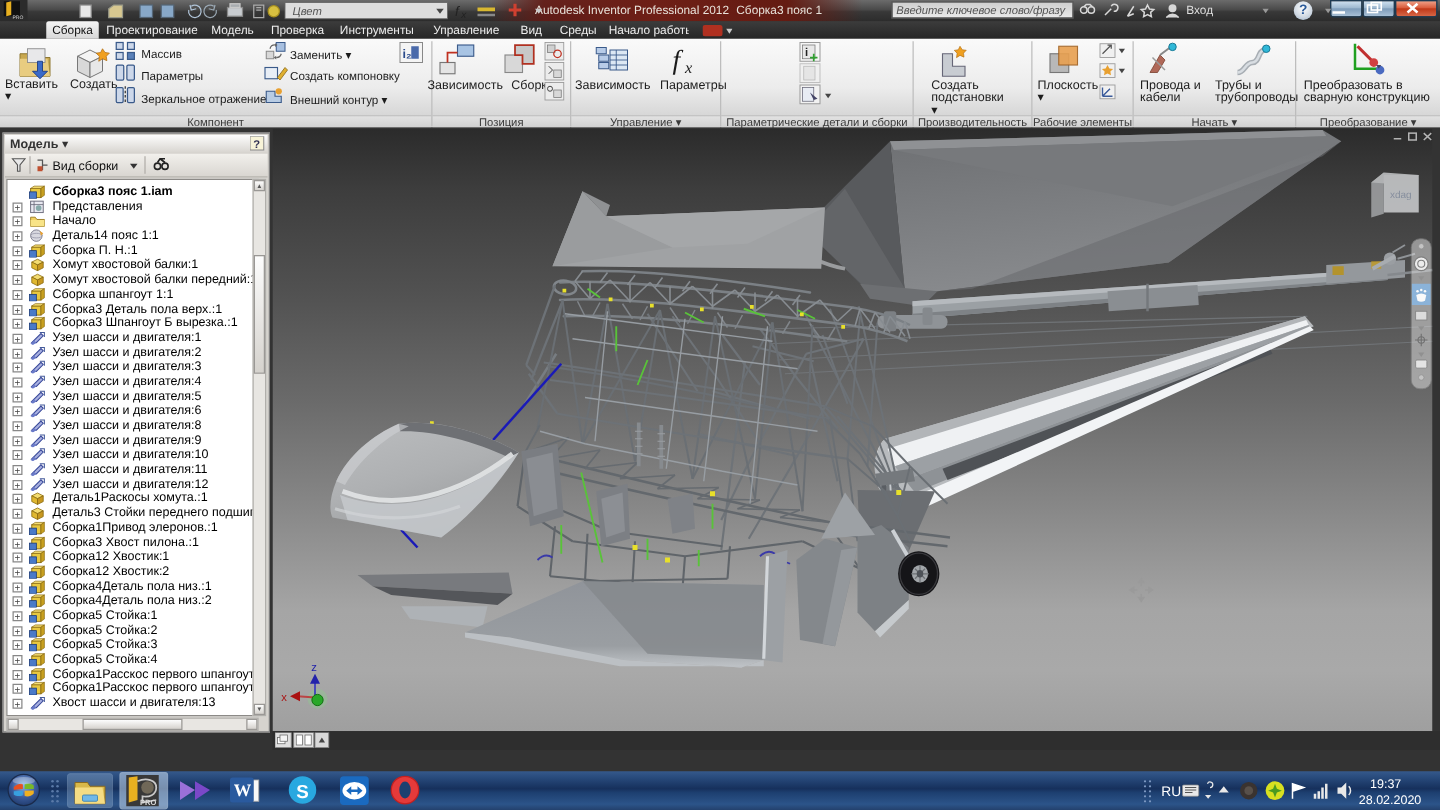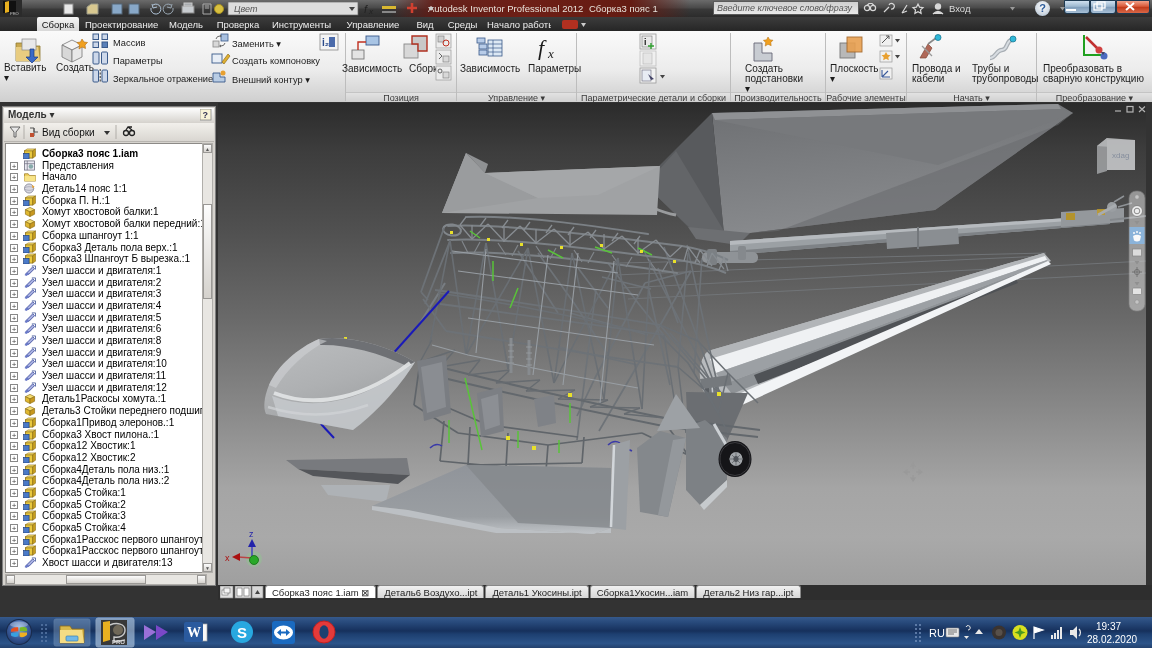--- a/index.html
+++ b/index.html
@@ -139,20 +139,21 @@
   <div class="rtab" style="left:444px; width:37px;">Среды</div>
   <div class="rtab" style="left:487px; width:64px;">Начало работы</div>
   <svg class="abs" style="left:562px;top:3px" width="24" height="10">
       <rect x="0" y="0" width="16" height="9" rx="2" fill="#b03020"></rect>
       <path d="M19 3 l5 0 -2.5 4 z" fill="#ccc"></path>
     </svg>
 </div>
 
 <div id="ribbon">
 
+  <div class="rgroup-label" style="left:0; width:345px;">Компонент</div>
   <div class="rgroup-label" style="left:346px; width:110px;">Позиция</div>
   <div class="rgroup-label" style="left:457px; width:119px;">Управление  ▾</div>
   <div class="rgroup-label" style="left:577px; width:153px;">Параметрические детали и сборки</div>
   <div class="rgroup-label" style="left:731px; width:94px;">Производительность</div>
   <div class="rgroup-label" style="left:826px; width:80px;">Рабочие элементы</div>
   <div class="rgroup-label" style="left:907px; width:129px;">Начать  ▾</div>
   <div class="rgroup-label" style="left:1037px; width:115px;">Преобразование  ▾</div>
   <div class="rsep" style="left:345px"></div>
   <div class="rsep" style="left:456px"></div>
   <div class="rsep" style="left:576px"></div>
@@ -1040,23 +1041,20 @@
     <svg style="position:absolute;left:2px;top:1px" width="44" height="13">
       <rect x="0" y="0" width="13" height="12" fill="#e0e0e0" stroke="#888" stroke-width="0.7"></rect>
       <rect x="2" y="4" width="6" height="5" fill="#fff" stroke="#666" stroke-width="0.6"></rect>
       <rect x="4" y="2" width="6" height="5" fill="#f4f4f4" stroke="#666" stroke-width="0.6"></rect>
       <rect x="15" y="0" width="16" height="12" fill="#e0e0e0" stroke="#888" stroke-width="0.7"></rect>
       <rect x="17" y="2" width="5" height="8" fill="#fff" stroke="#666" stroke-width="0.6"></rect>
       <rect x="24" y="2" width="5" height="8" fill="#fff" stroke="#666" stroke-width="0.6"></rect>
       <rect x="32" y="0" width="11" height="12" fill="#d8d8d8" stroke="#888" stroke-width="0.7"></rect>
       <path d="M35 8 l2.5 -4 2.5 4 z" fill="#444"></path>
     </svg>
-    <div style="position:absolute;left:47px;top:0">
-      <span class="dtab active">Сборка3 пояс 1.iam  ⊠</span><span class="dtab">Деталь6 Воздухо...ipt</span><span class="dtab">Деталь1 Укосины.ipt</span><span class="dtab">Сборка1Укосин...iam</span><span class="dtab">Деталь2 Низ гар...ipt</span>
-    </div>
   </div>
 
 </div>
 
 <div id="taskbar"></div>
 <svg class="abs" style="left:0;top:617px" width="1152" height="31">
 
   <circle cx="19" cy="15" r="13" fill="#1a2a4a"></circle>
   <circle cx="19" cy="15" r="12" fill="url(#orb)"></circle>
   <defs>

